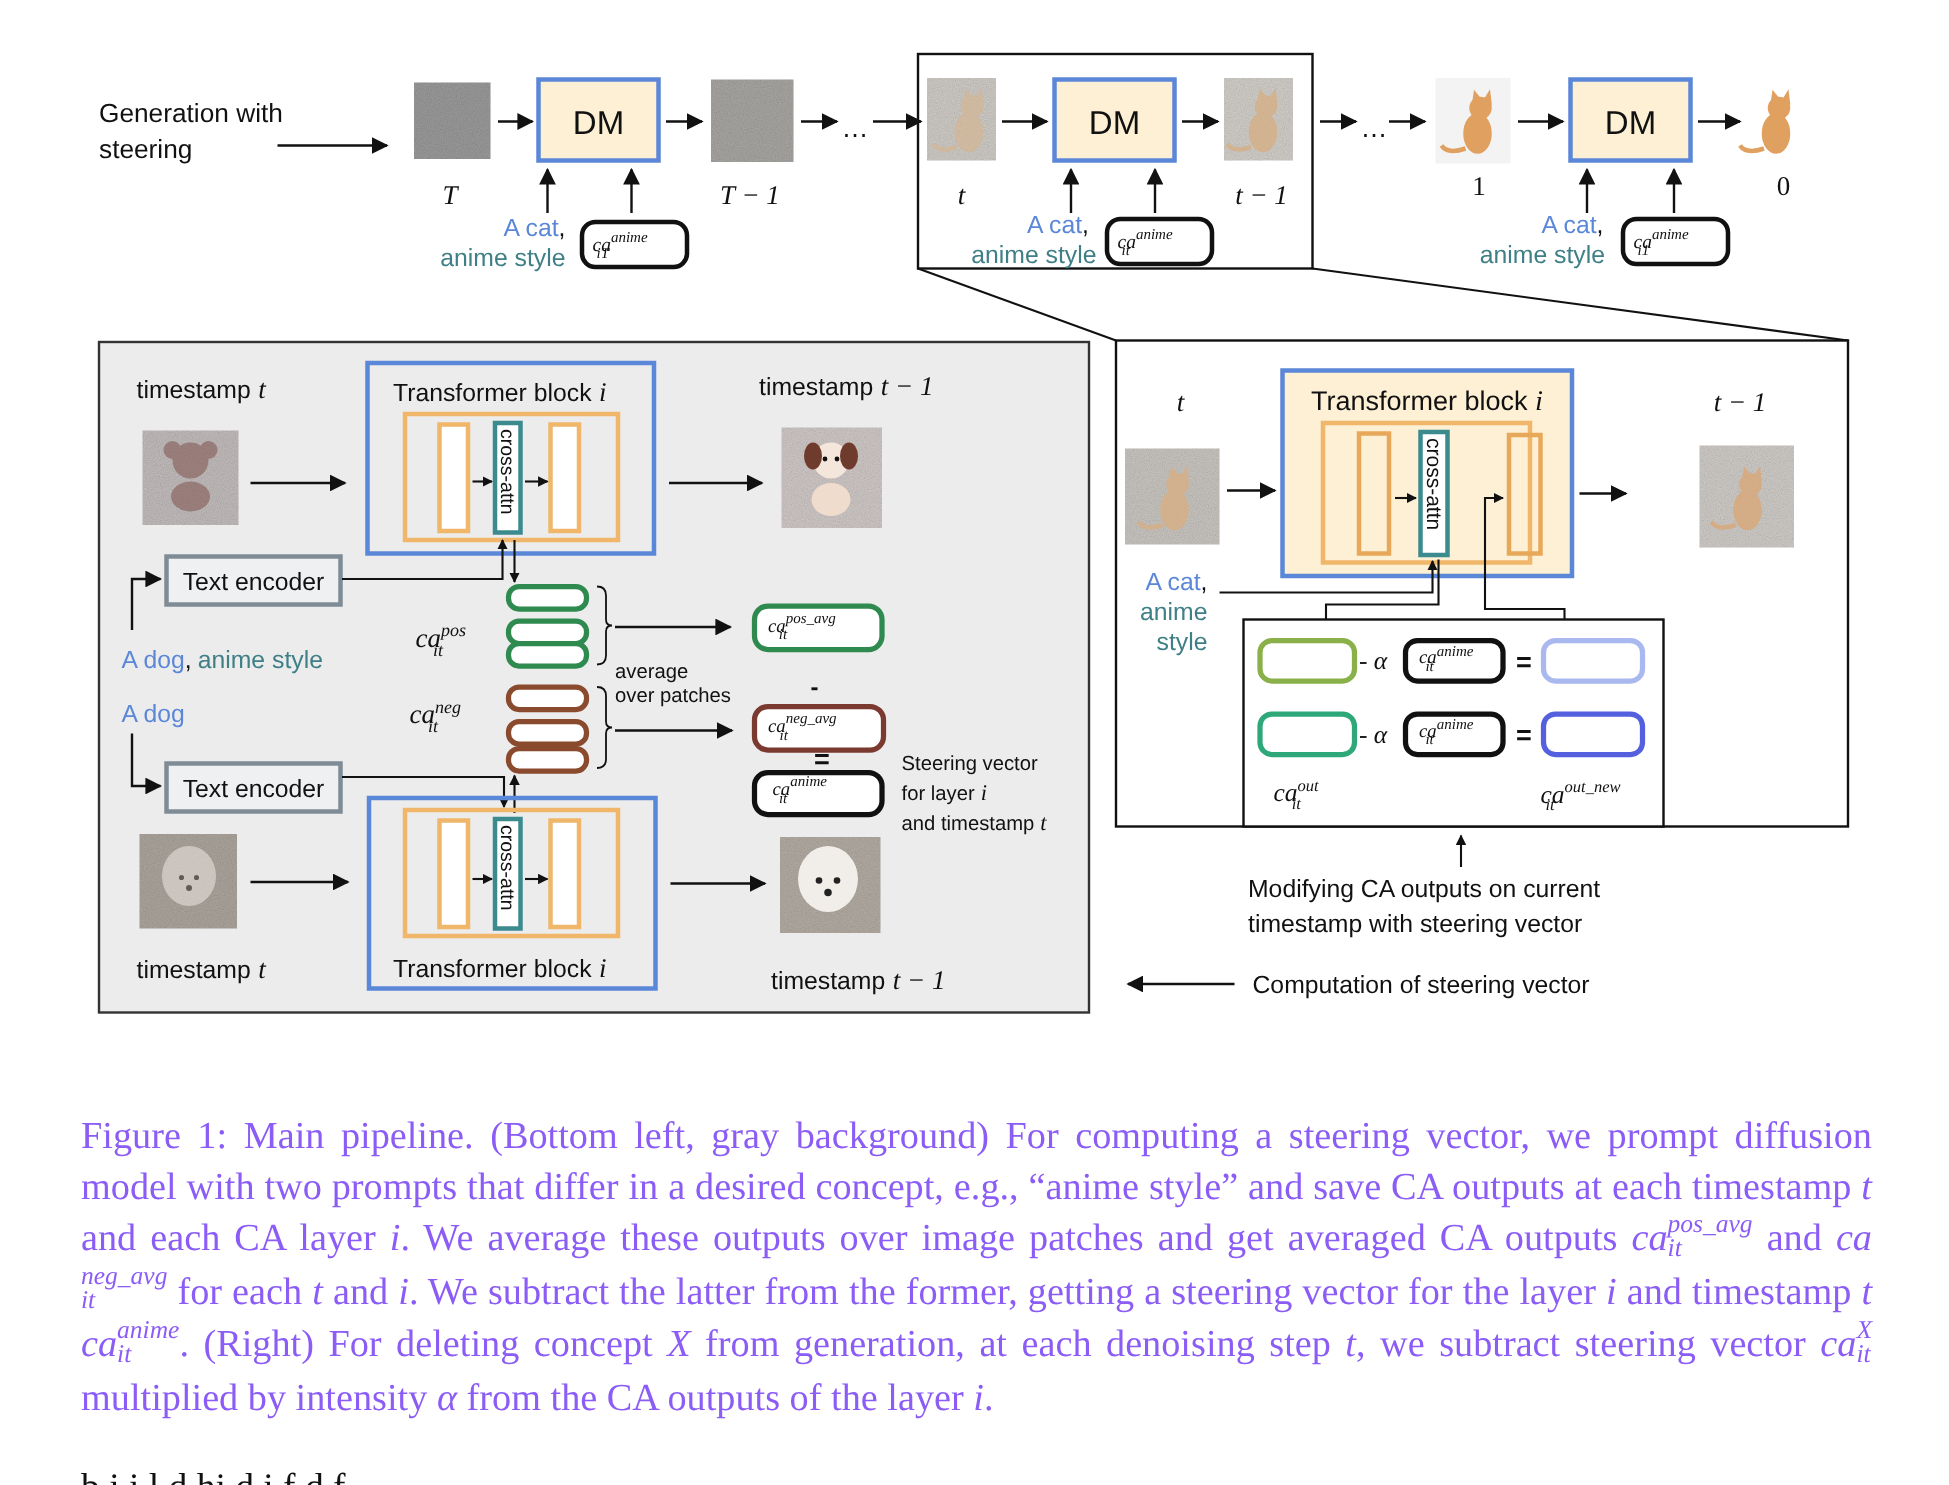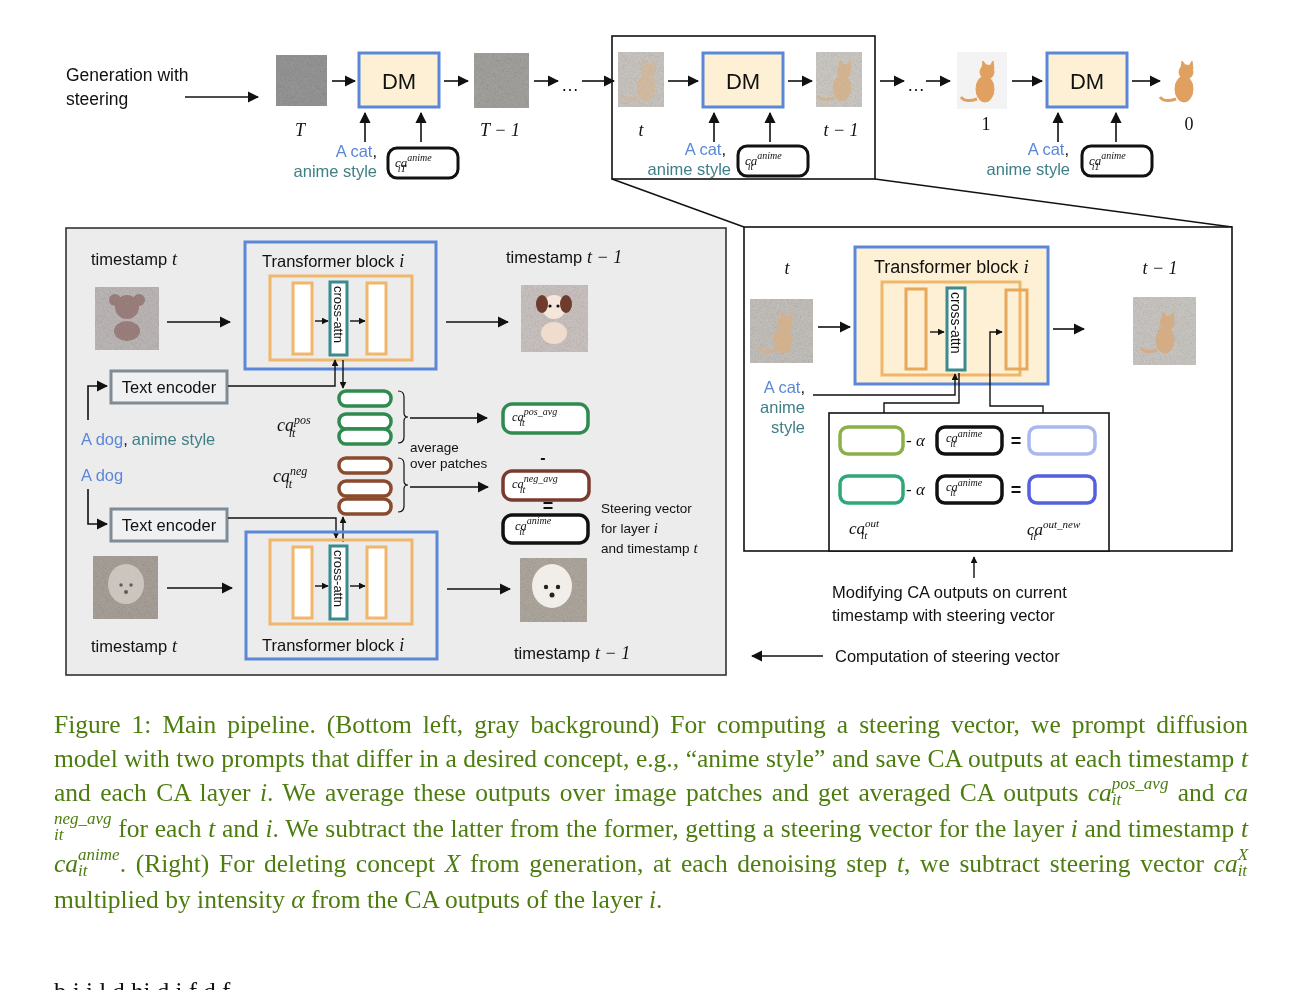--- a/index.html
+++ b/index.html
@@ -1,23 +1,23 @@
 <!DOCTYPE html>
 <html><head>
 <meta charset="utf-8">
 <style>
   html, body { margin: 0; padding: 0; background: #ffffff; }
   body { width: 1299px; height: 990px; position: relative; overflow: hidden; }
   #diagram { position: absolute; left: 0; top: 0; width: 1299px; height: 700px; }
   .sans { font-family: "Liberation Sans", sans-serif; }
   .serif { font-family: "Liberation Serif", serif; }
   .caption {
-    position: absolute; left: 54px; top: 708px; width: 1194px;
+    position: absolute; left: 54px; top: 740px; width: 1194px;
     font-family: "Liberation Serif", serif; font-size: 25.5px; line-height: 34px;
-    color: #4d7c0f; text-align: justify; text-align-last: left;
+    color: #8b5cf6; text-align: justify; text-align-last: left;
   }
   .caption i { font-style: italic; }
   .ss { display: inline-block; vertical-align: middle; line-height: 1; position: relative; top: -4px; }
   .ss .sup { display: block; font-size: 17px; font-style: italic; }
   .ss .sub { display: block; font-size: 17px; font-style: italic; margin-top: -1px; }
   .next-line {
     position: absolute; left: 54px; top: 978px; width: 1194px; height: 14px; overflow: hidden;
     font-family: "Liberation Serif", serif; font-size: 25px; color: #111;
   }
 </style>

